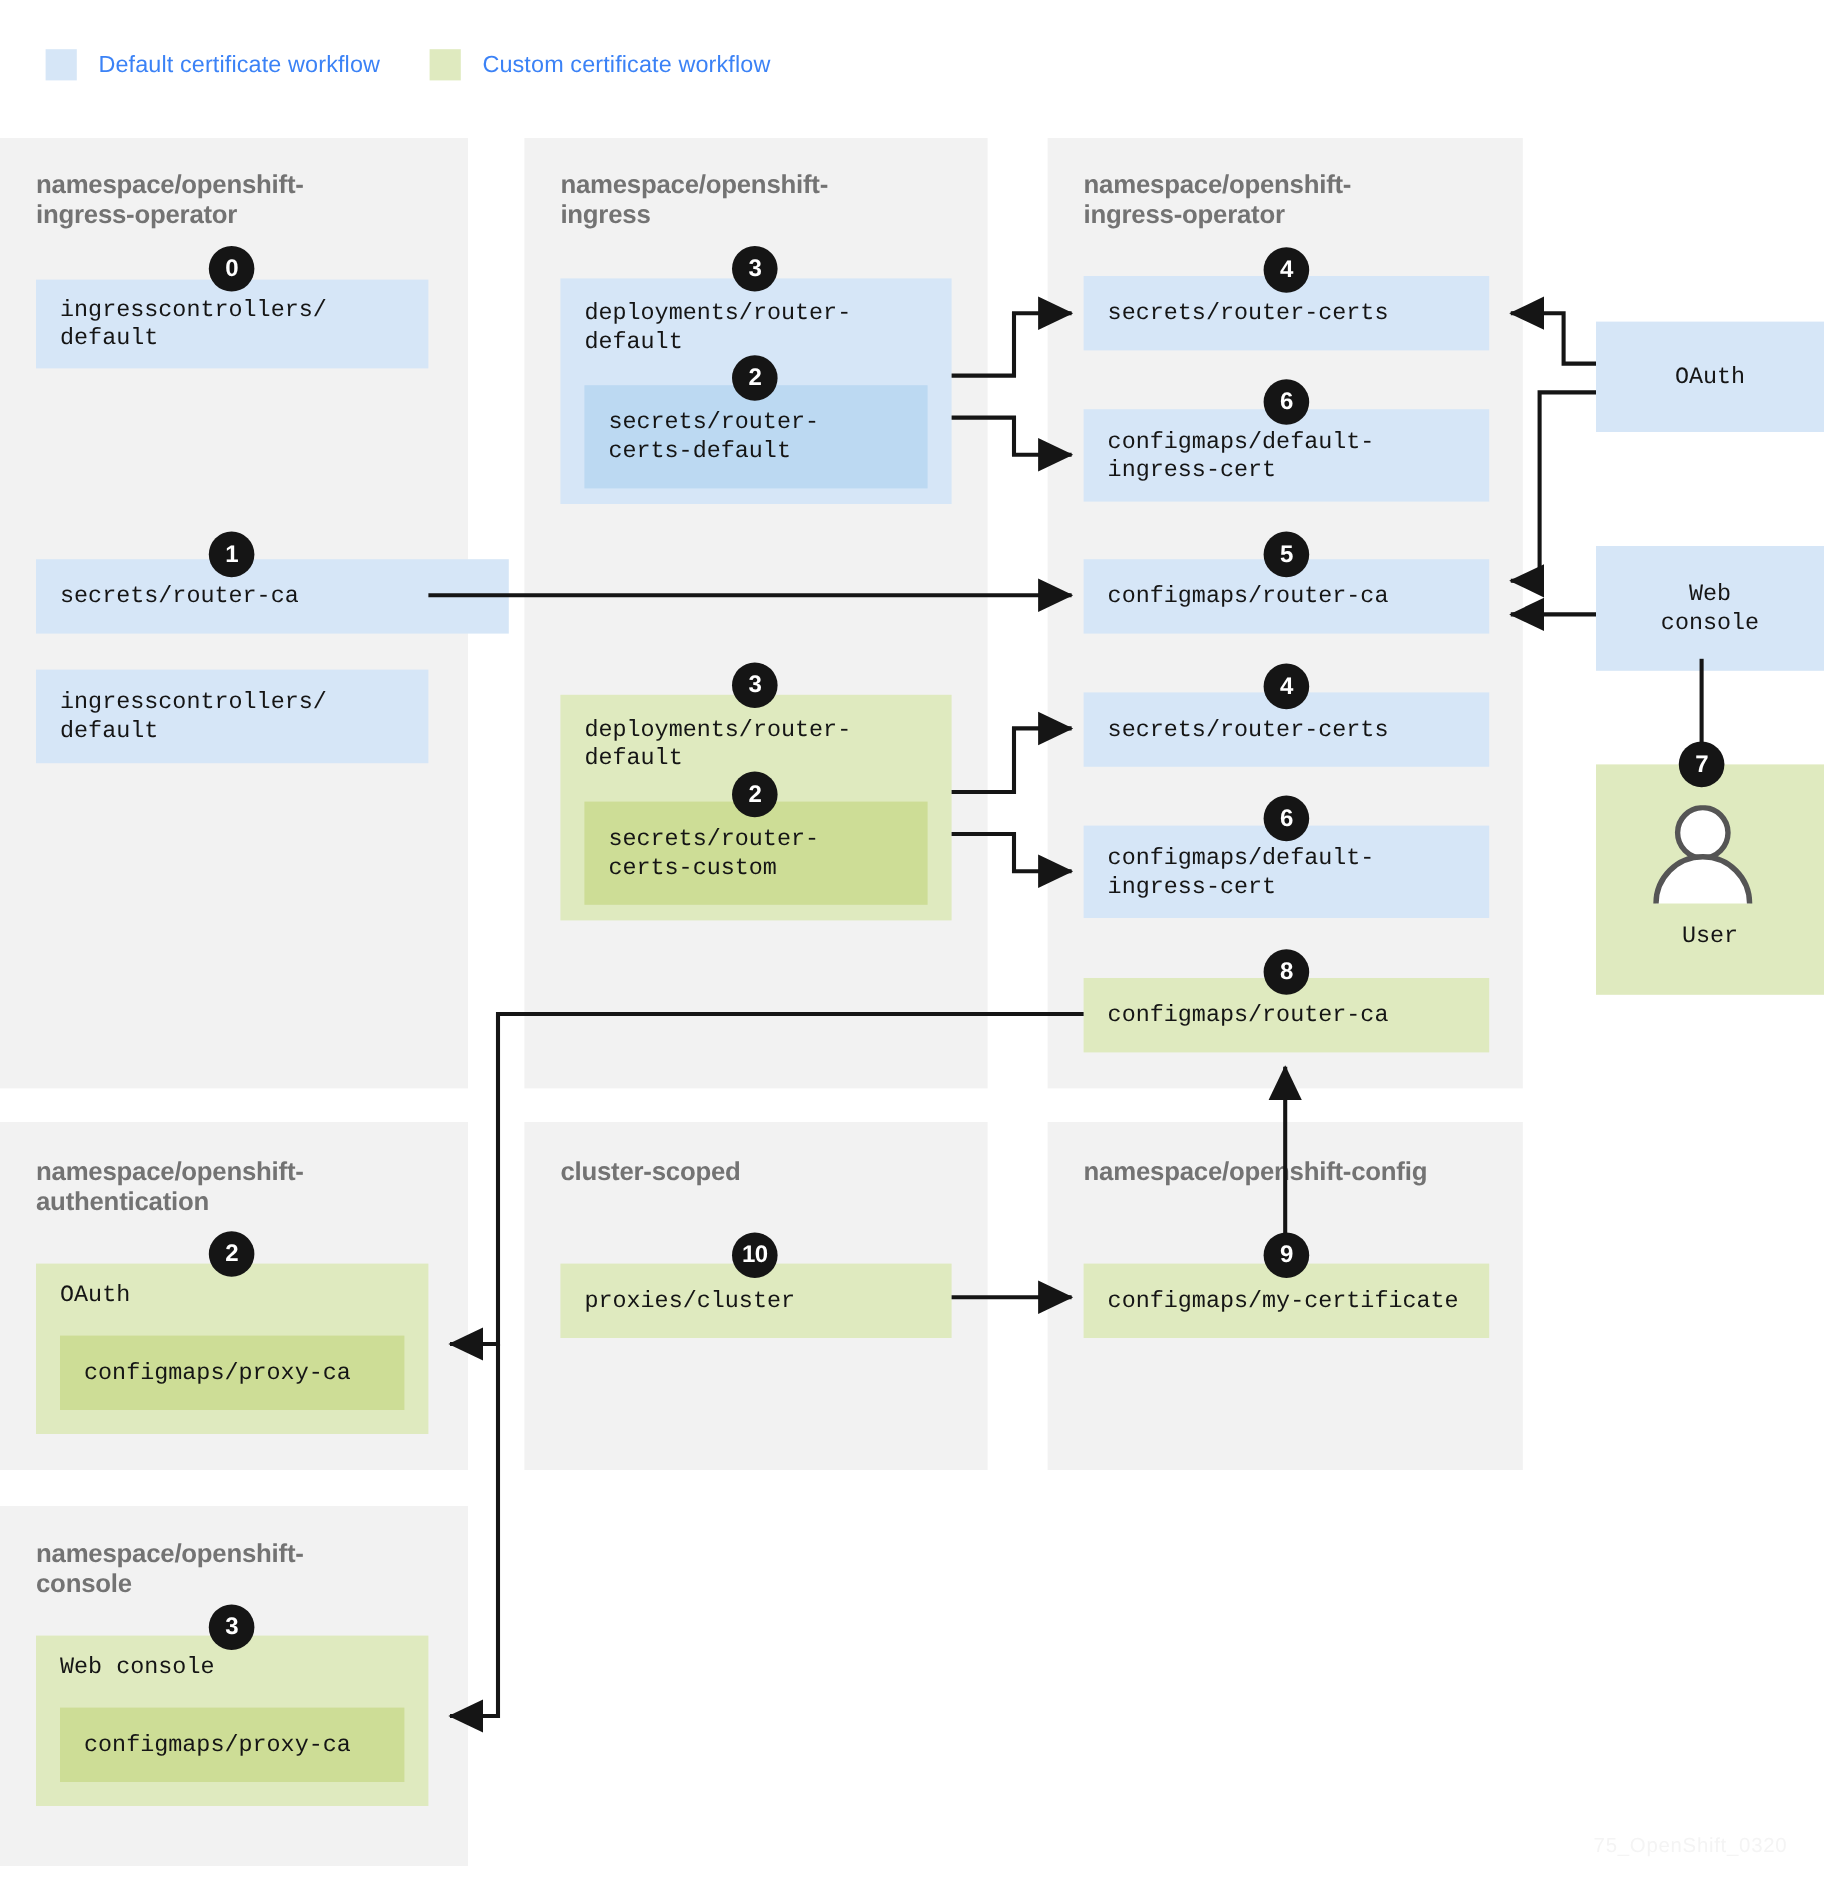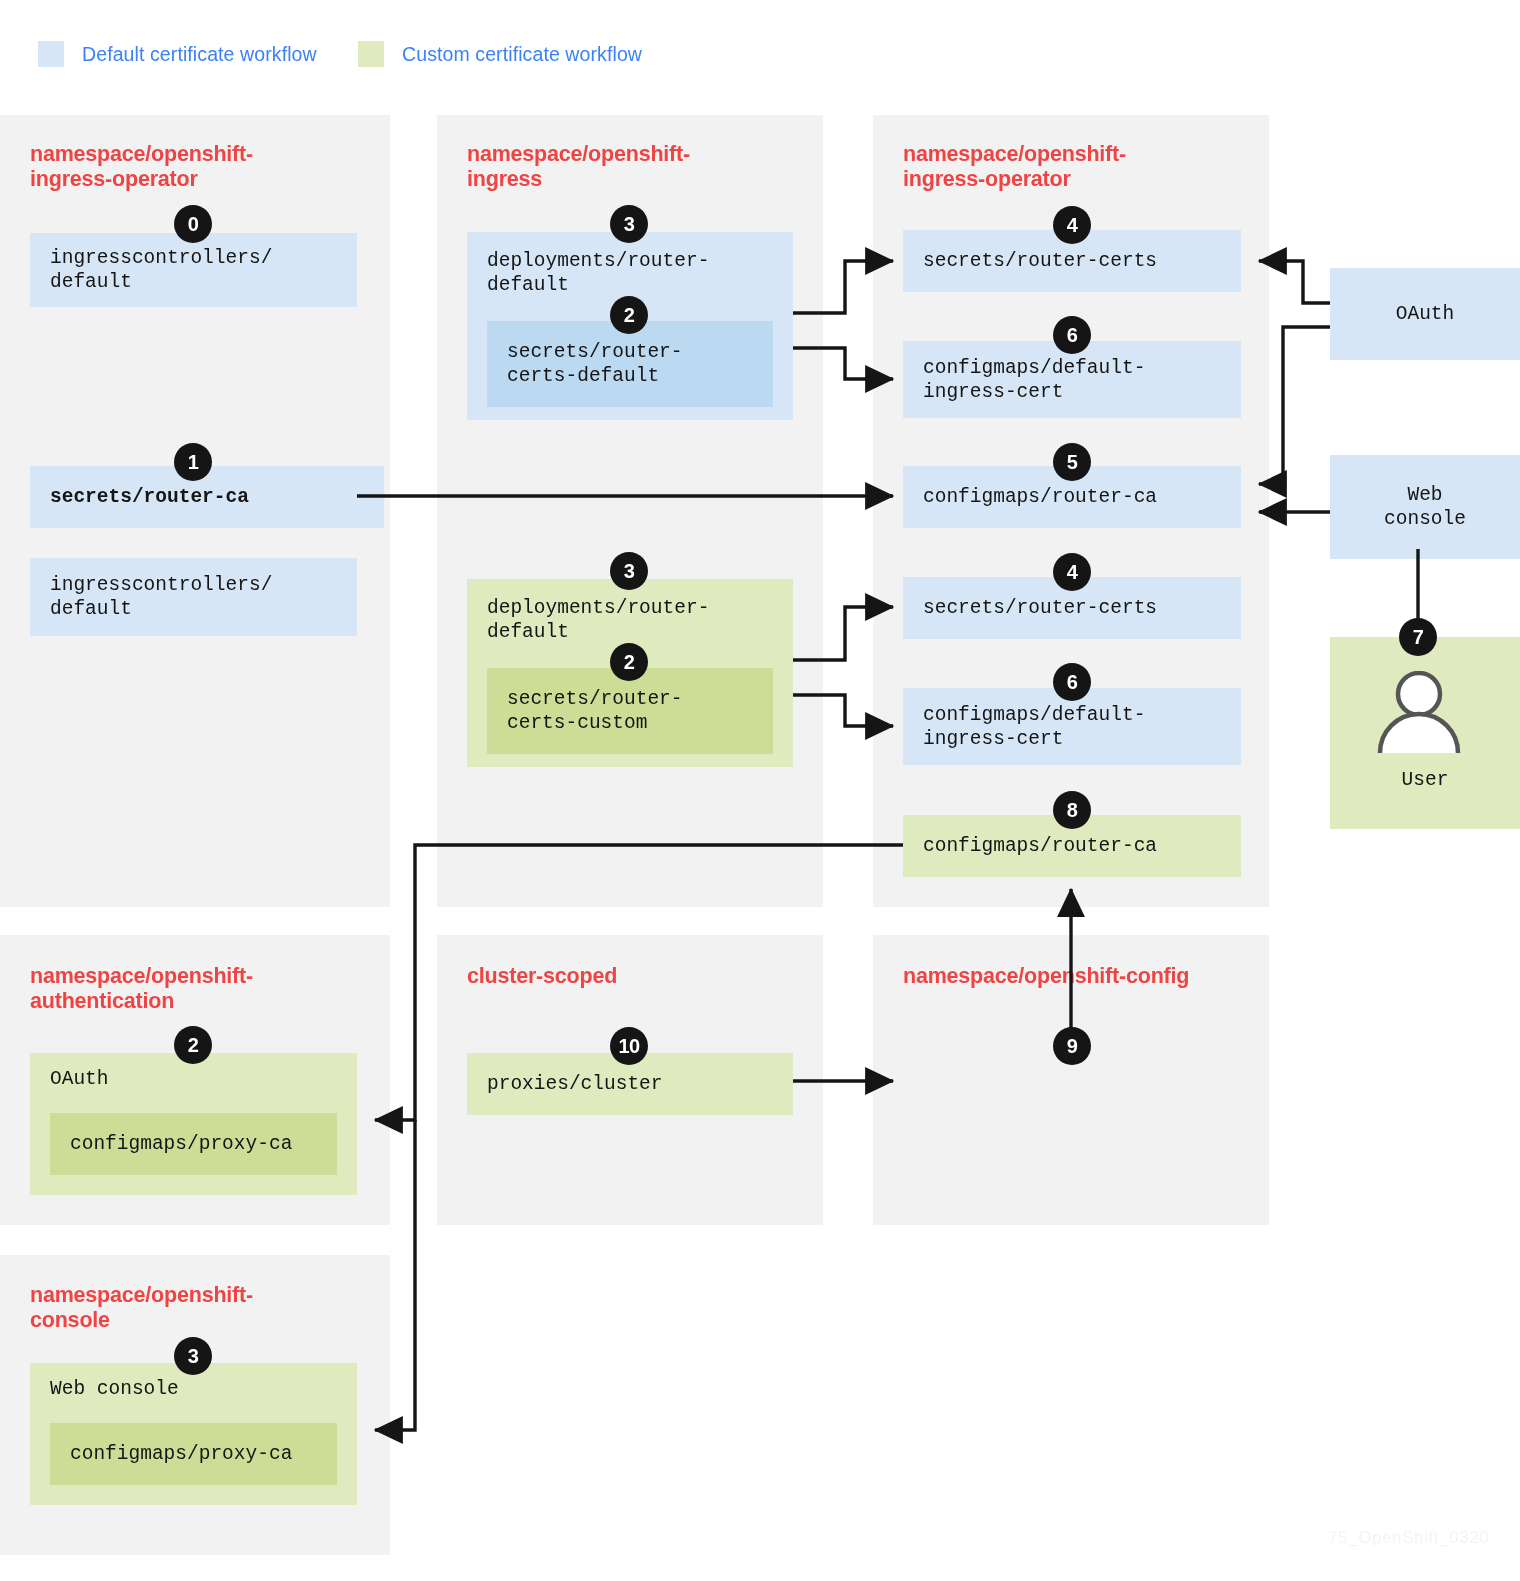--- a/index.html
+++ b/index.html
@@ -16,21 +16,21 @@
   .legend-swatch { width: 26px; height: 26px; margin-right: 18px; }
   .legend-label { font-size: 19.5px; color: #3b82f6; white-space: nowrap; letter-spacing: .1px; }
 
   
   .panel { position: absolute; background: #f2f2f2; }
   .panel-title {
     position: absolute;
     font-weight: bold;
     font-size: 21.5px;
     line-height: 25px;
-    color: #ef4444;
+    color: #737373;
     letter-spacing: -.2px;
     white-space: pre-line;
   }
 
   
   .box { position: absolute; display: flex; align-items: center; }
   .box-text {
     font-family: "Liberation Mono", "DejaVu Sans Mono", monospace;
     font-size: 19.5px;
     line-height: 24px;
@@ -145,21 +145,21 @@
       <path d="M415,1120 L415,1430 L375,1430" marker-end="url(#arrowR)"></path>
     </g>
   </svg>
 
   <div class="box blue-light" style="left:30px; top:233px; width:327px; height:74px;">
     <span class="box-text">ingresscontrollers/
 default</span>
   </div>
   <div class="badge" style="left:174px; top:205px;">0</div>
 
-  <div class="box blue-light" style="left:30px; top:466px; width:354px; height:62px;font-weight:bold;">
+  <div class="box blue-light" style="left:30px; top:466px; width:394px; height:62px;">
     <span class="box-text">secrets/router-ca</span>
   </div>
   <div class="badge" style="left:174px; top:443px;">1</div>
 
   <div class="box blue-light" style="left:30px; top:558px; width:327px; height:78px;">
     <span class="box-text">ingresscontrollers/
 default</span>
   </div>
 
   <div class="box blue-light" style="left:467px; top:232px; width:326px; height:188px; align-items:flex-start;">
@@ -242,20 +242,23 @@
 
   <div class="box green-dark" style="left:50px; top:1113px; width:287px; height:62px;">
     <span class="box-text">configmaps/proxy-ca</span>
   </div>
 
   <div class="box green-light" style="left:467px; top:1053px; width:326px; height:62px;">
     <span class="box-text">proxies/cluster</span>
   </div>
   <div class="badge" style="left:610px; top:1027px;">10</div>
 
+  <div class="box green-light" style="left:903px; top:1053px; width:338px; height:62px;">
+    <span class="box-text">configmaps/my-certificate</span>
+  </div>
   <div class="badge" style="left:1053px; top:1027px;">9</div>
 
   <div class="box green-light" style="left:30px; top:1363px; width:327px; height:142px; align-items:flex-start;">
     <span class="box-text" style="padding-top:14px;">Web console</span>
   </div>
   <div class="badge" style="left:174px; top:1337px;">3</div>
 
   <div class="box green-dark" style="left:50px; top:1423px; width:287px; height:62px;">
     <span class="box-text">configmaps/proxy-ca</span>
   </div>

